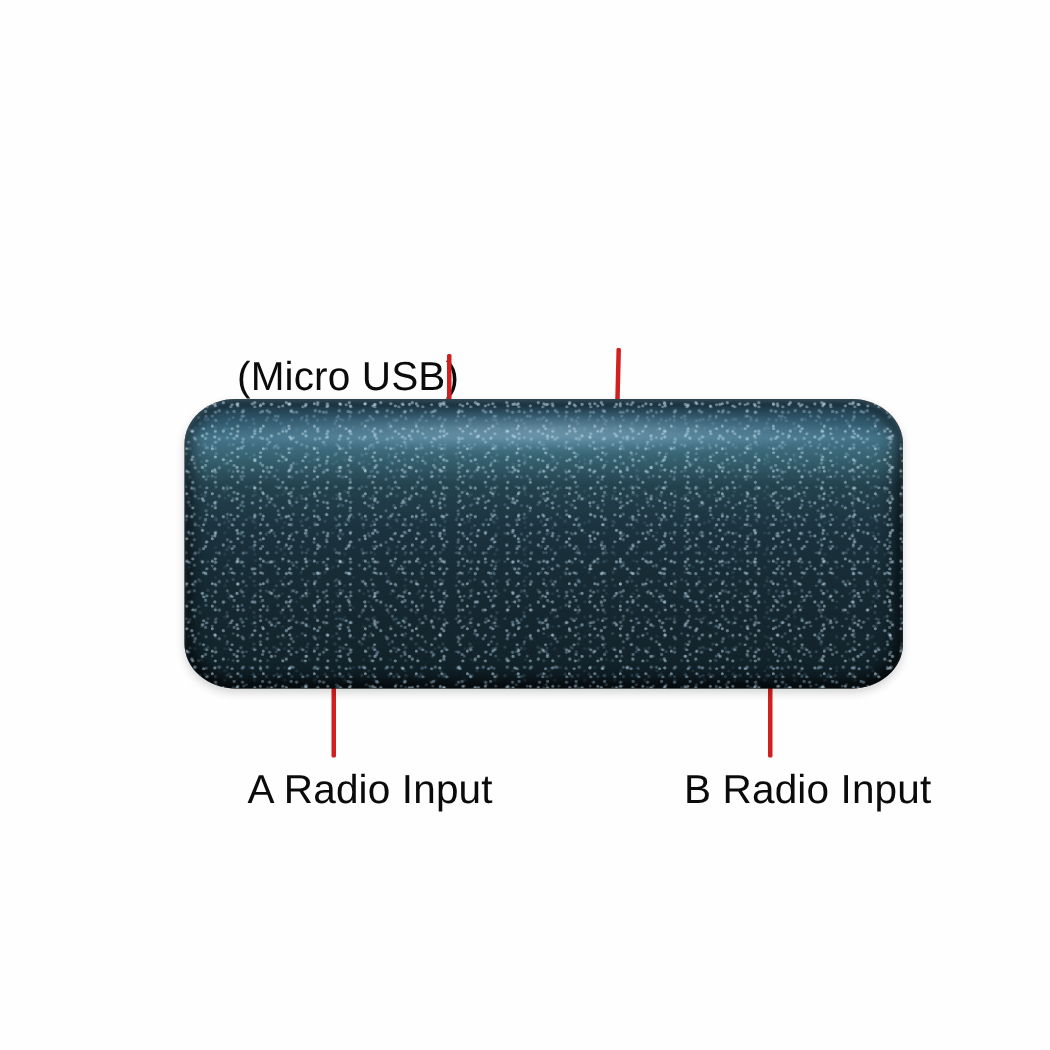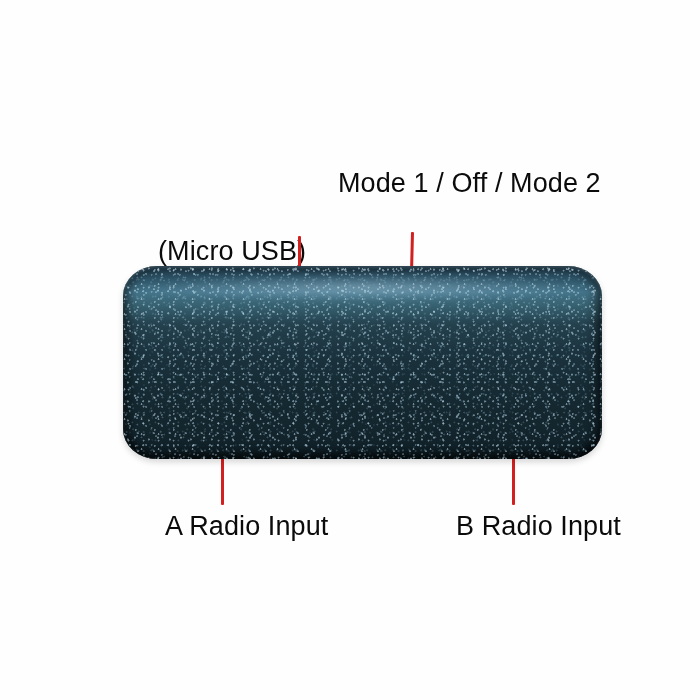--- a/index.html
+++ b/index.html
@@ -133,21 +133,20 @@
 </style>
 </head>
 <body>
 
 <div id="stage">
 
   <div class="label" id="label-charger">
     <div>(Micro USB)</div>
   </div>
 
-  <div class="label" id="label-mode">Mode 1 / Off / Mode 2</div>
 
   <div class="label" id="label-b">B Radio Input</div>
 
   <div class="label" id="label-a">A Radio Input</div>
 
   <div class="leader" id="leader-charger"></div>
   <div class="leader" id="leader-mode"></div>
   <div class="leader" id="leader-a"></div>
   <div class="leader" id="leader-b"></div>
 

